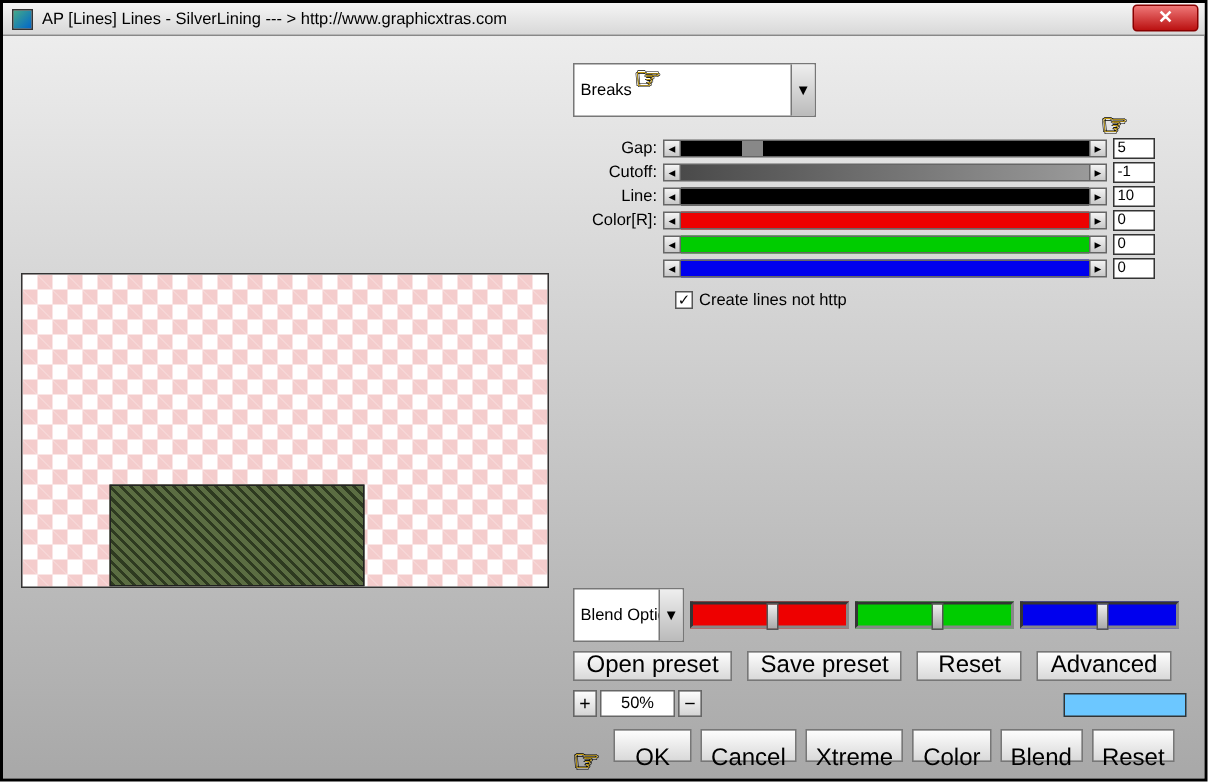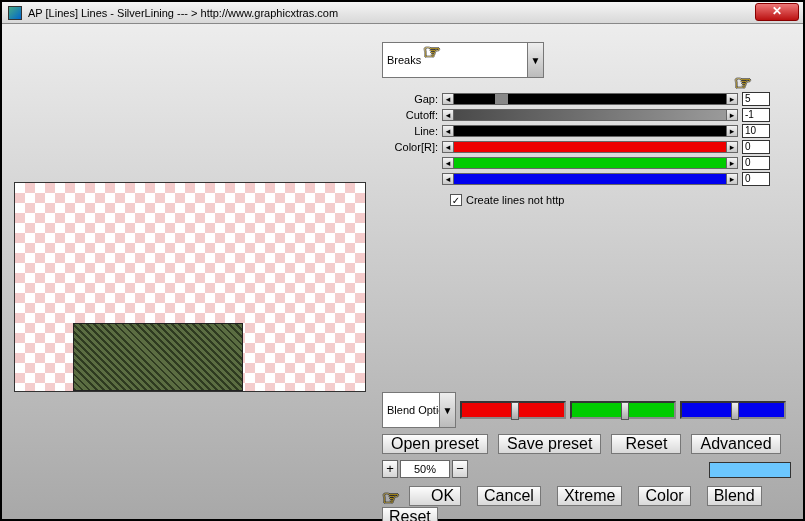--- a/index.html
+++ b/index.html
@@ -147,21 +147,21 @@
   .btn-row { margin-top: 6px; }
   .btn {
     display:inline-block; min-width: 70px; height: 20px;
     border: 1px solid #777;
     background: linear-gradient(180deg,#fdfdfd,#d9d9d9);
     text-align:center; line-height:18px;
     font-size: 16px; padding: 0 8px;
     margin-right: 10px;
   }
   .btn.small { min-width: 46px; padding:0 4px; margin-right:6px; }
-  .btn.xs { min-width: 52px; padding:0 6px; margin-right:16px;text-align:right; }
+  .btn.xs { min-width: 52px; padding:10px 6px; margin-right:6px; }
   .zoom-row { margin-top:6px; display:flex; align-items:center; gap:2px; }
   .zoom-box {
     width: 50px; height:18px; border:1px solid #666; background:#fff;
     text-align:center; line-height:16px; font-size:11px;
   }
   .sq-btn { width:16px; height:18px; border:1px solid #666; background:linear-gradient(180deg,#fdfdfd,#d4d4d4); text-align:center; line-height:15px; font-size:13px;}
   .swatch {
     position:absolute; right:12px; top: 460px;
     width: 82px; height: 16px;
     background: #6cc7ff; border:1px solid #333;

